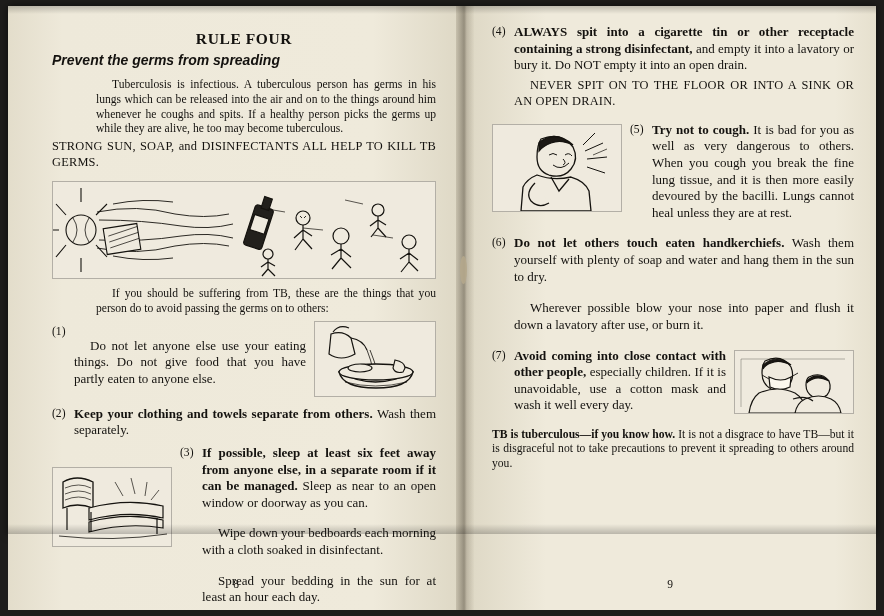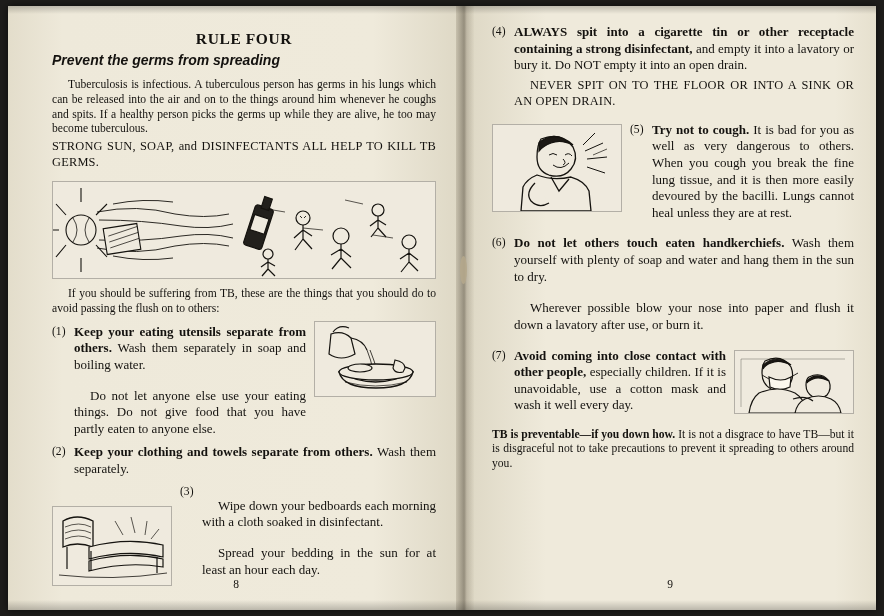--- a/index.html
+++ b/index.html
@@ -17,21 +17,21 @@
     position: absolute;
     left: 0; top: 0;
     width: 884px;
     height: 616px;
     background: #1e1d1b;
   }
   .page-spread {
     position: absolute;
     left: 8px; top: 6px;
     width: 868px;
-    height: 604px;
+    height: 528px;
     background: #e8e3d2;
     box-shadow: 0 0 8px rgba(0,0,0,0.6);
   }
   .page {
     position: absolute;
     top: 0;
     height: 604px;
     background: #ece7d7;
     overflow: hidden;
   }
@@ -93,21 +93,21 @@
     font-weight: bold;
     margin: 0 0 10px 0;
     font-family: "Liberation Sans", sans-serif;
   }
   p {
     margin: 0 0 2px 0;
     font-size: 11.6px;
     line-height: 1.28;
     text-align: justify;
   }
-  p.indent { text-indent: 16px; }
+  p.indent { text-indent: 16px; margin-left: 44px; }
   p.caps {
     text-indent: 0;
     font-size: 12.4px;
     letter-spacing: 0.2px;
     margin-top: 1px;
   }
   .list-item {
     position: relative;
     display: flex;
     margin-top: 5px;
@@ -240,21 +240,21 @@
                 <path d="M0 5 l0 10 M0 8 l-7 5 M0 8 l7 4 M0 15 l-6 7 M0 15 l7 7"></path>
               </g>
             </g>
 
             <g stroke="#15130f" stroke-width="0.7">
               <path d="M232 30 l-18 -3 M270 48 l-20 -2 M310 22 l-18 -4 M340 56 l-20 -3"></path>
             </g>
           </svg>
         </div>
 
-        <p class="indent">If you should be suffering from TB, these are the things that you should do to avoid passing the flush on to others:</p>
+        <p class="indent">If you should be suffering from TB, these are the things that you person do to avoid passing the germs on to others:</p>
 
         <div class="textwrap">
           <div class="illus illus-float-right" style="width:120px;height:74px;">
             <svg width="120" height="74" viewBox="0 0 120 74">
               <rect x="0" y="0" width="120" height="74" fill="#efeade"></rect>
 
               <g stroke="#15130f" stroke-width="1.2" fill="#efeade">
                 <path d="M16 12 q12 -4 20 4 l4 16 q-14 8 -26 0 z"></path>
                 <path d="M36 16 q12 2 16 12" fill="none"></path>
                 <path d="M18 10 q6 -8 16 -4" fill="none"></path>
@@ -274,21 +274,20 @@
                 <path d="M80 38 q10 2 10 8 l-2 4 q-8 2 -10 -4 z"></path>
               </g>
               <g stroke="#15130f" stroke-width="0.7" fill="none">
                 <path d="M30 60 q30 8 62 0"></path>
               </g>
             </svg>
           </div>
           <div class="list-item">
             <div class="list-num">(1)</div>
             <div class="list-body">
-              <p><b>Keep your eating utensils separate from others.</b><span> Wash them separately in soap and boiling water.</span></p>
               <p class="sub-p">Do not let anyone else use your eating things. Do not give food that you have partly eaten to anyone else.</p>
             </div>
           </div>
         </div>
         <div class="clear"></div>
 
         <div class="list-item">
           <div class="list-num">(2)</div>
           <div class="list-body">
             <p><b>Keep your clothing and towels separate from others.</b><span> Wash them separately.</span></p>
@@ -317,20 +316,21 @@
               <g stroke="#15130f" stroke-width="0.7" fill="none">
                 <path d="M62 14 l8 14 M78 10 l4 16 M94 14 l-2 14 M106 22 l-8 10"></path>
               </g>
 
               <path d="M6 68 q54 6 108 -2" stroke="#15130f" stroke-width="0.8" fill="none"></path>
             </svg>
           </div>
           <div class="list-item" style="margin-top:0;">
             <div class="list-num">(3)</div>
             <div class="list-body">
+              <p><b>If possible, sleep at least six feet away from anyone else, in a separate room if it can be managed.</b><span> Sleep as near to an open window or doorway as you can.</span></p>
               <p class="sub-p">Wipe down your bedboards each morning with a cloth soaked in disinfectant.</p>
               <p class="sub-p">Spread your bedding in the sun for at least an hour each day.</p>
             </div>
           </div>
         </div>
         <div class="clear"></div>
 
       </div>
       <div class="page-num lnum" style="left:0;width:456px;">8</div>
     </div>
@@ -432,21 +432,21 @@
             <div class="list-num">(7)</div>
             <div class="list-body">
               <p><b>Avoid coming into close contact with other people,</b><span> especially children. If it is unavoidable, use a cotton mask and wash it well every day.</span></p>
             </div>
           </div>
         </div>
         <div class="clear"></div>
 
         <div class="spacer-md"></div>
 
-        <p><b>TB is preventable—if you down how.</b><span> It is not a disgrace to have TB—but it is disgraceful not to take precautions to prevent it spreading to others around you.</span></p>
+        <p><b>TB is tuberculous—if you know how.</b><span> It is not a disgrace to have TB—but it is disgraceful not to take precautions to prevent it spreading to others around you.</span></p>
 
         <div class="spacer-sm"></div>
 
 
       </div>
       <div class="page-num" style="left:0;width:412px;text-align:center;">9</div>
     </div>
 
     <div class="gutter"></div>
     <div class="gutter-spot"></div>

